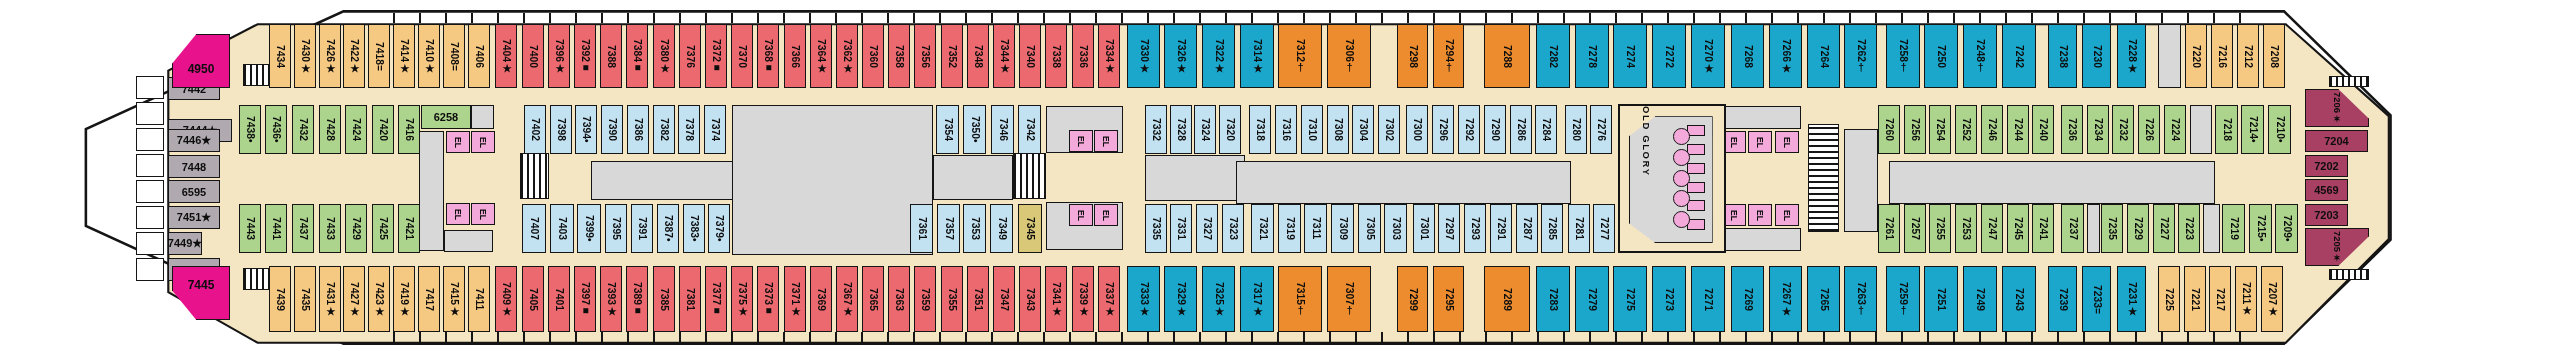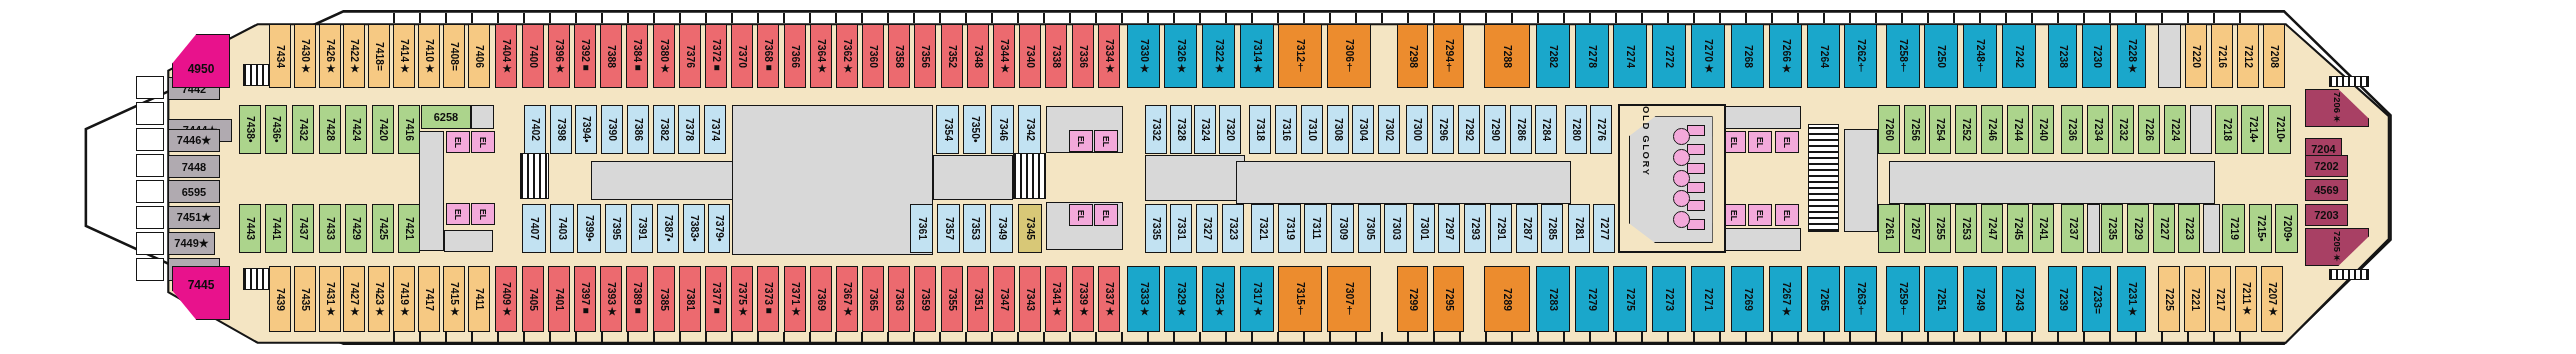--- a/index.html
+++ b/index.html
@@ -321,27 +321,27 @@
       <div class="abs balc" style="left: 136px; top: 180px; width: 27.5px; height: 23px;"></div>
       <div class="abs balc" style="left: 136px; top: 206px; width: 27.5px; height: 23px;"></div>
       <div class="abs balc" style="left: 136px; top: 232px; width: 27.5px; height: 23px;"></div>
       <div class="abs balc" style="left: 136px; top: 258px; width: 27.5px; height: 23px;"></div>
       <div class="abs gcab" style="left: 168px; top: 77px; width: 52px; height: 23px;">7442</div>
       <div class="abs gcab" style="left: 168px; top: 119px; width: 64px; height: 23px;">7444★</div>
       <div class="abs gcab" style="left: 168px; top: 129px; width: 52px; height: 23px;">7446★</div>
       <div class="abs gcab" style="left: 168px; top: 155px; width: 52px; height: 23px;">7448</div>
       <div class="abs gcab" style="left: 168px; top: 180px; width: 52px; height: 23px;">6595</div>
       <div class="abs gcab" style="left: 168px; top: 206px; width: 52px; height: 23px;">7451★</div>
-      <div class="abs gcab" style="left: 168px; top: 232px; width: 47px; height: 23px;">7449★</div>
+      <div class="abs gcab" style="left: 168px; top: 232px; width: 34px; height: 23px;">7449★</div>
       <div class="abs gcab" style="left: 168px; top: 258px; width: 52px; height: 23px;">7447</div>
       <div class="abs suite" style="left: 172px; top: 34px; width: 58px; height: 54px; clip-path: polygon(42% 0px, 100% 0px, 100% 100%, 0px 100%, 0px 55%); padding-top: 15.5px;">4950</div>
       <div class="abs suite" style="left: 172px; top: 266px; width: 58px; height: 54px; clip-path: polygon(0px 0px, 100% 0px, 100% 100%, 42% 100%, 0px 45%); padding-bottom: 15.5px;">7445</div>
       <div class="abs bowang" style="left: 2305px; top: 89px; width: 64px; height: 38px; clip-path: polygon(0px 0px, 52% 0px, 100% 78%, 100% 100%, 0px 100%);">7206✶</div>
       <div class="abs bowang" style="left: 2305px; top: 228px; width: 64px; height: 38px; clip-path: polygon(0px 0px, 100% 0px, 100% 22%, 52% 100%, 0px 100%);">7205✶</div>
-      <div class="abs mcab" style="left: 2305px; top: 138px; width: 37px; height: 22px;">7204</div>
+      <div class="abs mcab" style="left: 2305px; top: 130px; width: 63px; height: 22px;">7204</div>
       <div class="abs mcab" style="left: 2305px; top: 155px; width: 43px; height: 22px;">7202</div>
       <div class="abs mcab" style="left: 2305px; top: 179px; width: 43px; height: 22px;">4569</div>
       <div class="abs mcab" style="left: 2305px; top: 204px; width: 43px; height: 22px;">7203</div>
       <div class="abs venue" style="left: 1618px; top: 104px; width: 108px; height: 149px;">
         <div class="octa" style="left: 8.6px; top: 10.3px; width: 82px; height: 125px;"></div>
         <div class="piper" style="left: 67px; top: 19px; width: 15.5px; height: 9.4px;"></div>
         <div class="piper" style="left: 67px; top: 38px; width: 15.5px; height: 9.4px;"></div>
         <div class="piper" style="left: 67px; top: 57px; width: 15.5px; height: 9.4px;"></div>
         <div class="piper" style="left: 67px; top: 76px; width: 15.5px; height: 9.4px;"></div>
         <div class="piper" style="left: 67px; top: 94px; width: 15.5px; height: 9.4px;"></div>

